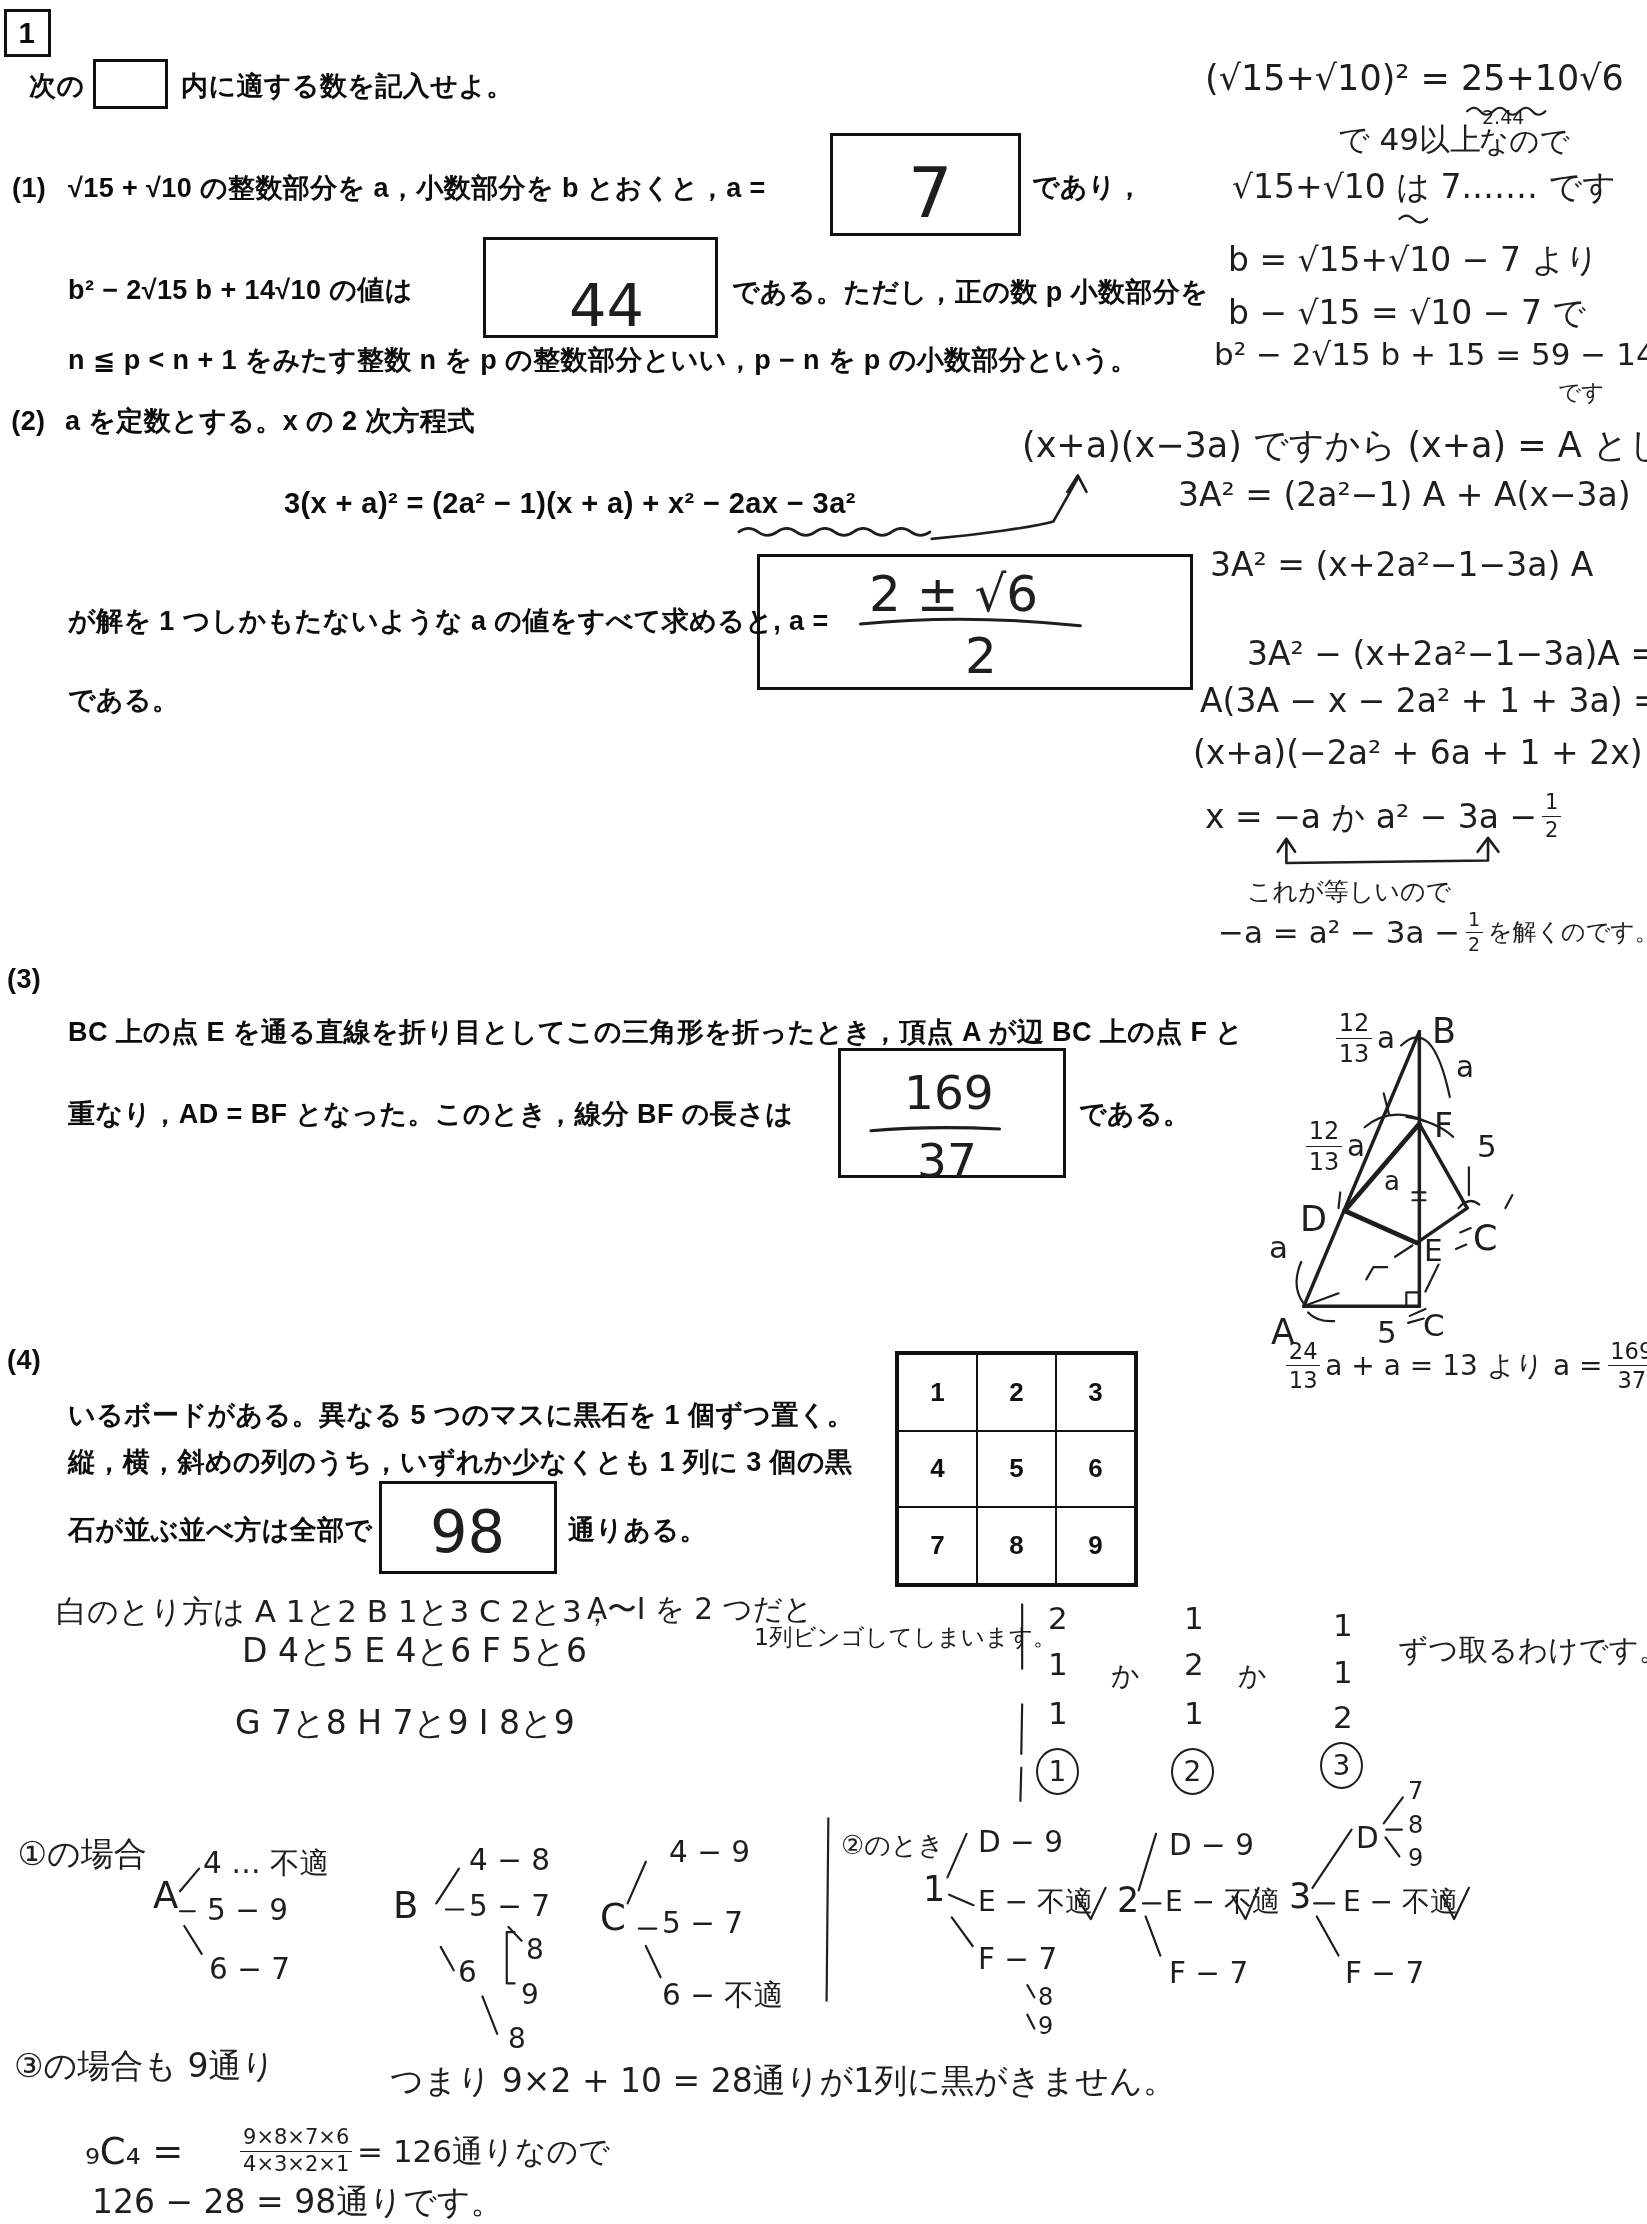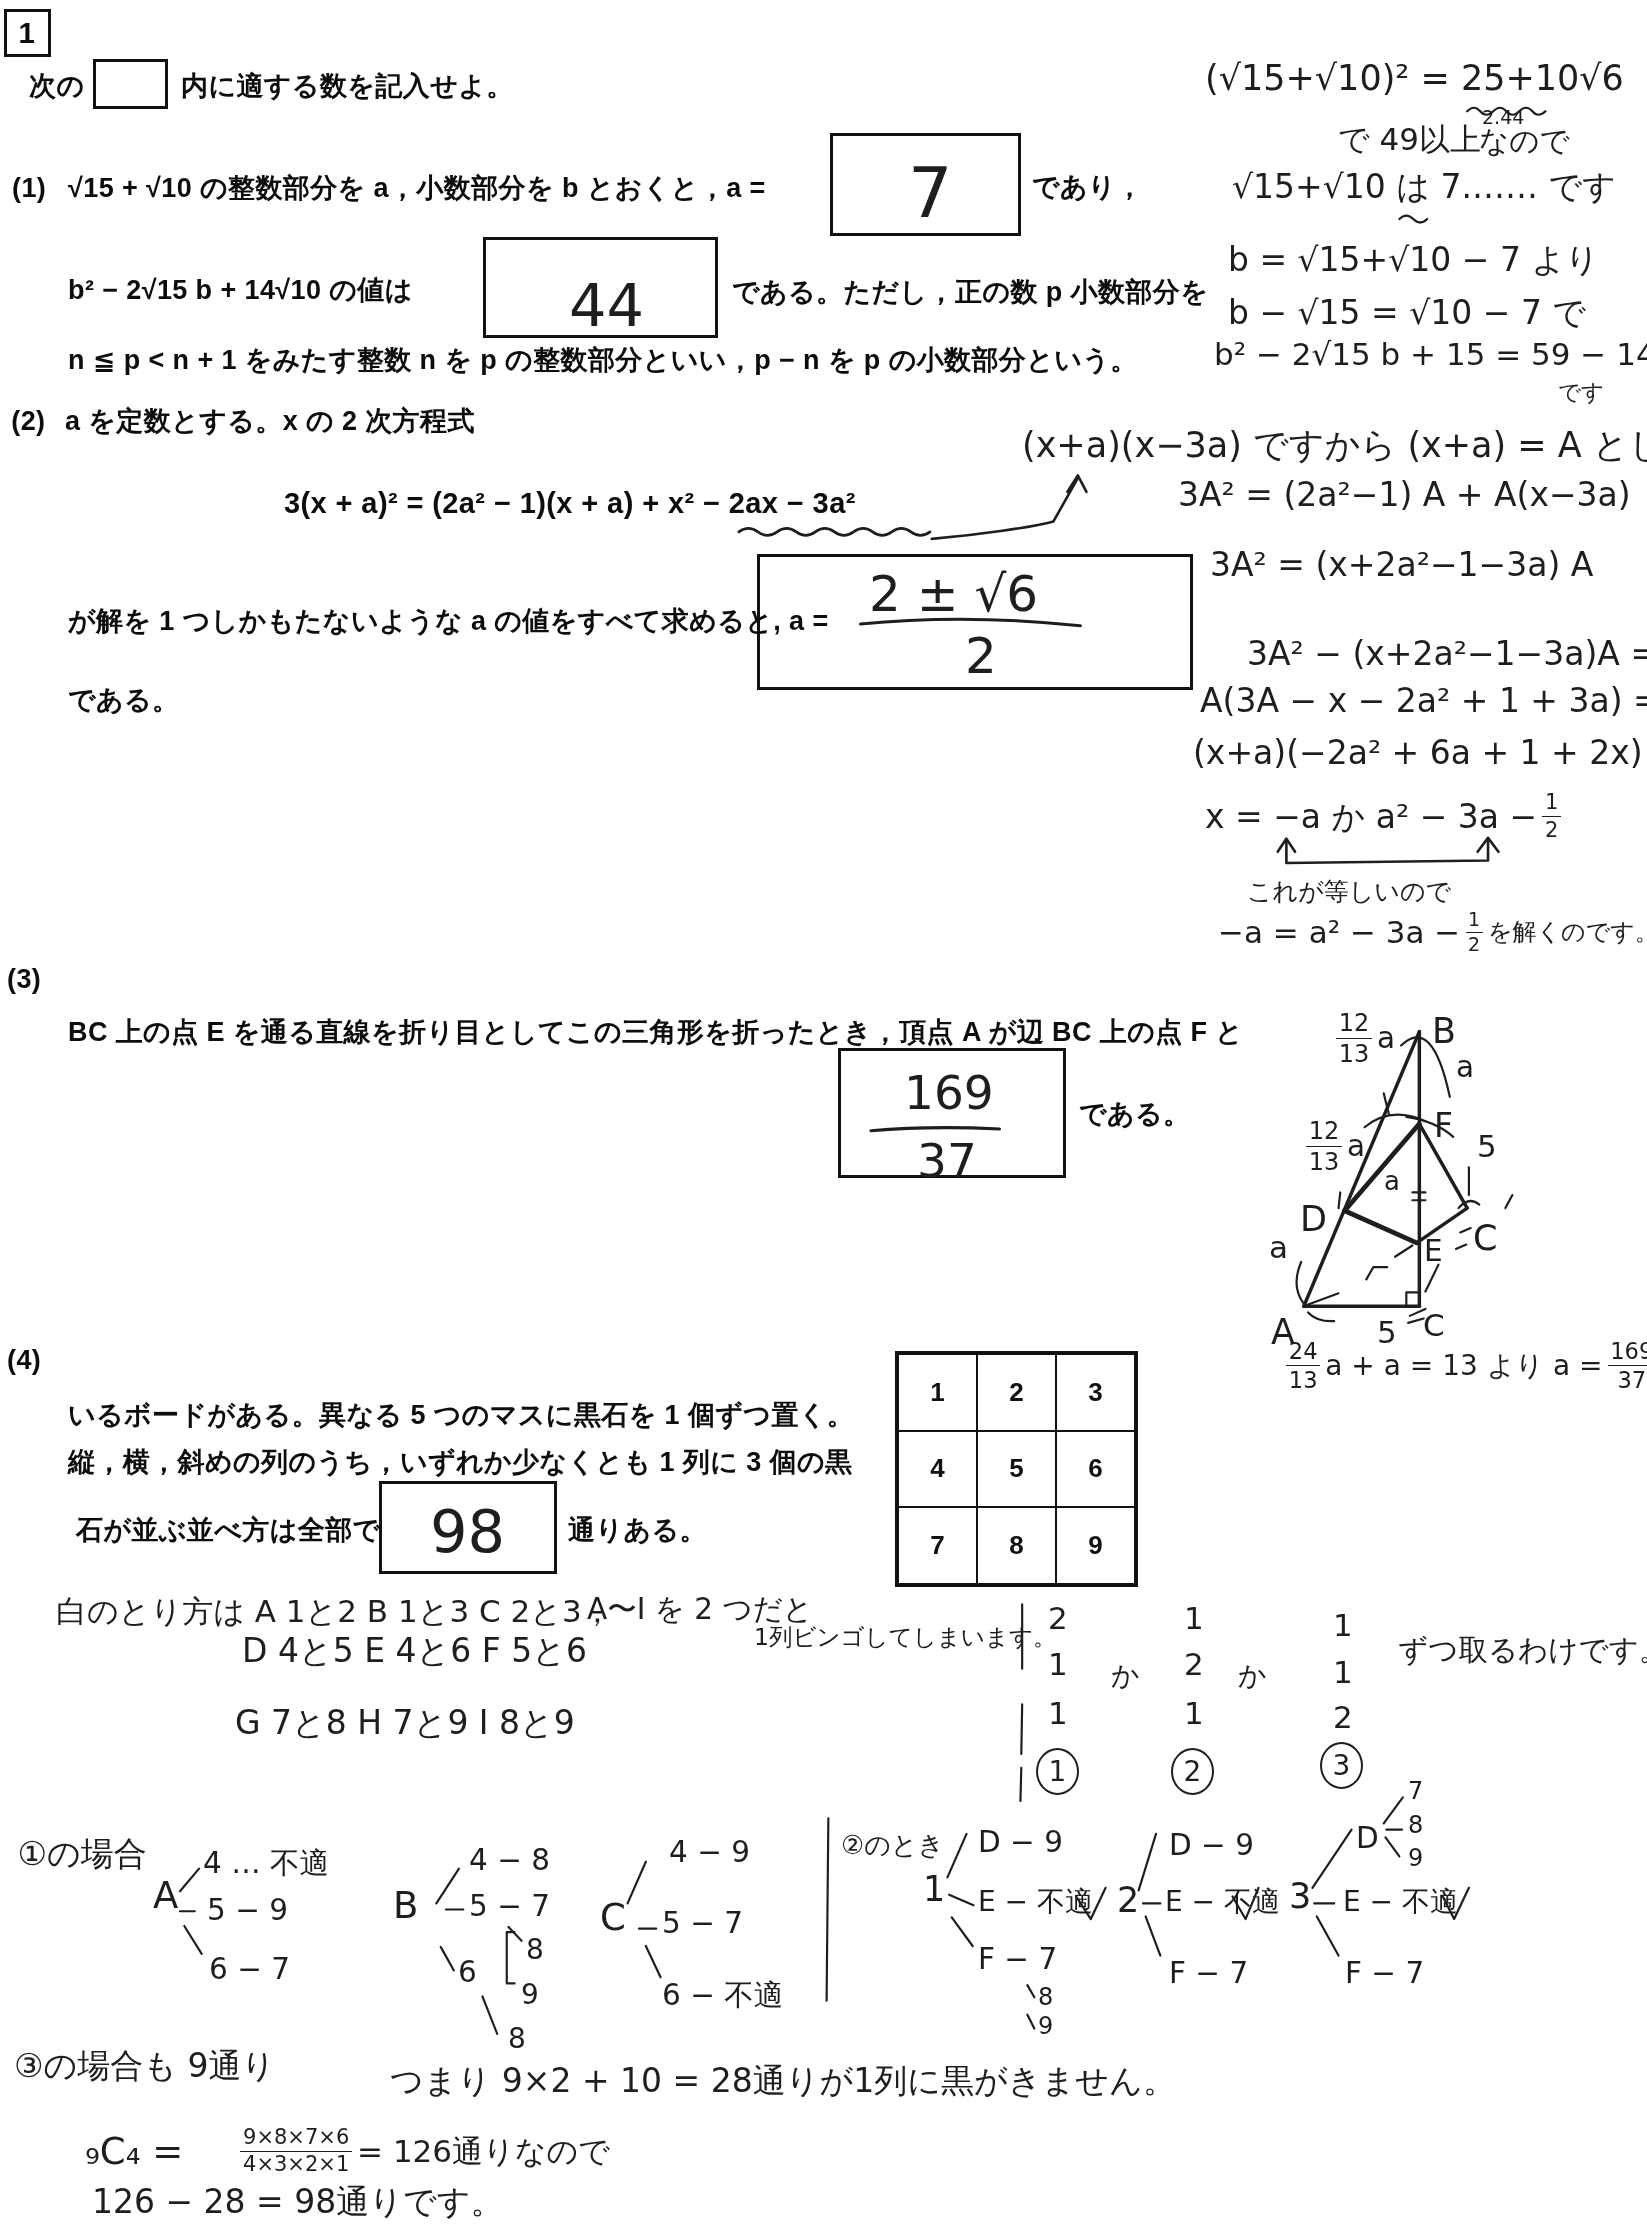--- a/index.html
+++ b/index.html
@@ -46,29 +46,30 @@
     <span>3(x + a)² = (2a² − 1)(x + a) + </span><span>x² − 2ax − 3a²</span>
   </div>
   <span class="p" style="left:68px;top:608px;">が解を 1 つしかもたないような a の値をすべて求めると, a =</span>
   <div class="box" style="left:757px;top:554px;width:436px;height:136px;"></div>
   <span class="h" style="left:869px;top:569px;font-size:50px;">2 ± √6</span>
   <span class="h" style="left:965px;top:631px;font-size:50px;">2</span>
   <span class="p" style="left:68px;top:687px;">である。</span>
 
   <span class="p" style="left:7px;top:966px;">(3)</span>
   <span class="p" style="left:68px;top:1019px;">BC 上の点 E を通る直線を折り目としてこの三角形を折ったとき，頂点 A が辺 BC 上の点 F と</span>
+  <span class="p" style="left:68px;top:1101px;">重なり，AD = BF となった。このとき，線分 BF の長さは</span>
   <div class="box" style="left:838px;top:1048px;width:228px;height:130px;"></div>
   <span class="h" style="left:904px;top:1069px;font-size:47px;">169</span>
   <span class="h" style="left:917px;top:1137px;font-size:47px;">37</span>
   <span class="p" style="left:1079px;top:1101px;">である。</span>
 
   <span class="p" style="left:7px;top:1347px;">(4)</span>
   <span class="p" style="left:68px;top:1402px;">いるボードがある。異なる 5 つのマスに黒石を 1 個ずつ置く。</span>
   <span class="p" style="left:68px;top:1449px;">縦，横，斜めの列のうち，いずれか少なくとも 1 列に 3 個の黒</span>
-  <span class="p" style="left:68px;top:1517px;margin-left:8px;">石が並ぶ並べ方は全部で</span>
+  <span class="p" style="left:68px;top:1517px;">石が並ぶ並べ方は全部で</span>
   <div class="box" style="left:379px;top:1481px;width:178px;height:93px;"></div>
   <span class="h" style="left:430px;top:1502px;font-size:59px;">98</span>
   <span class="p" style="left:568px;top:1517px;">通りある。</span>
 
   <div class="grid" style="left:895px;top:1351px;width:243px;height:236px;">
     <div class="cell">1</div>
     <div class="cell">2</div>
     <div class="cell">3</div>
     <div class="cell">4</div>
     <div class="cell">5</div>

